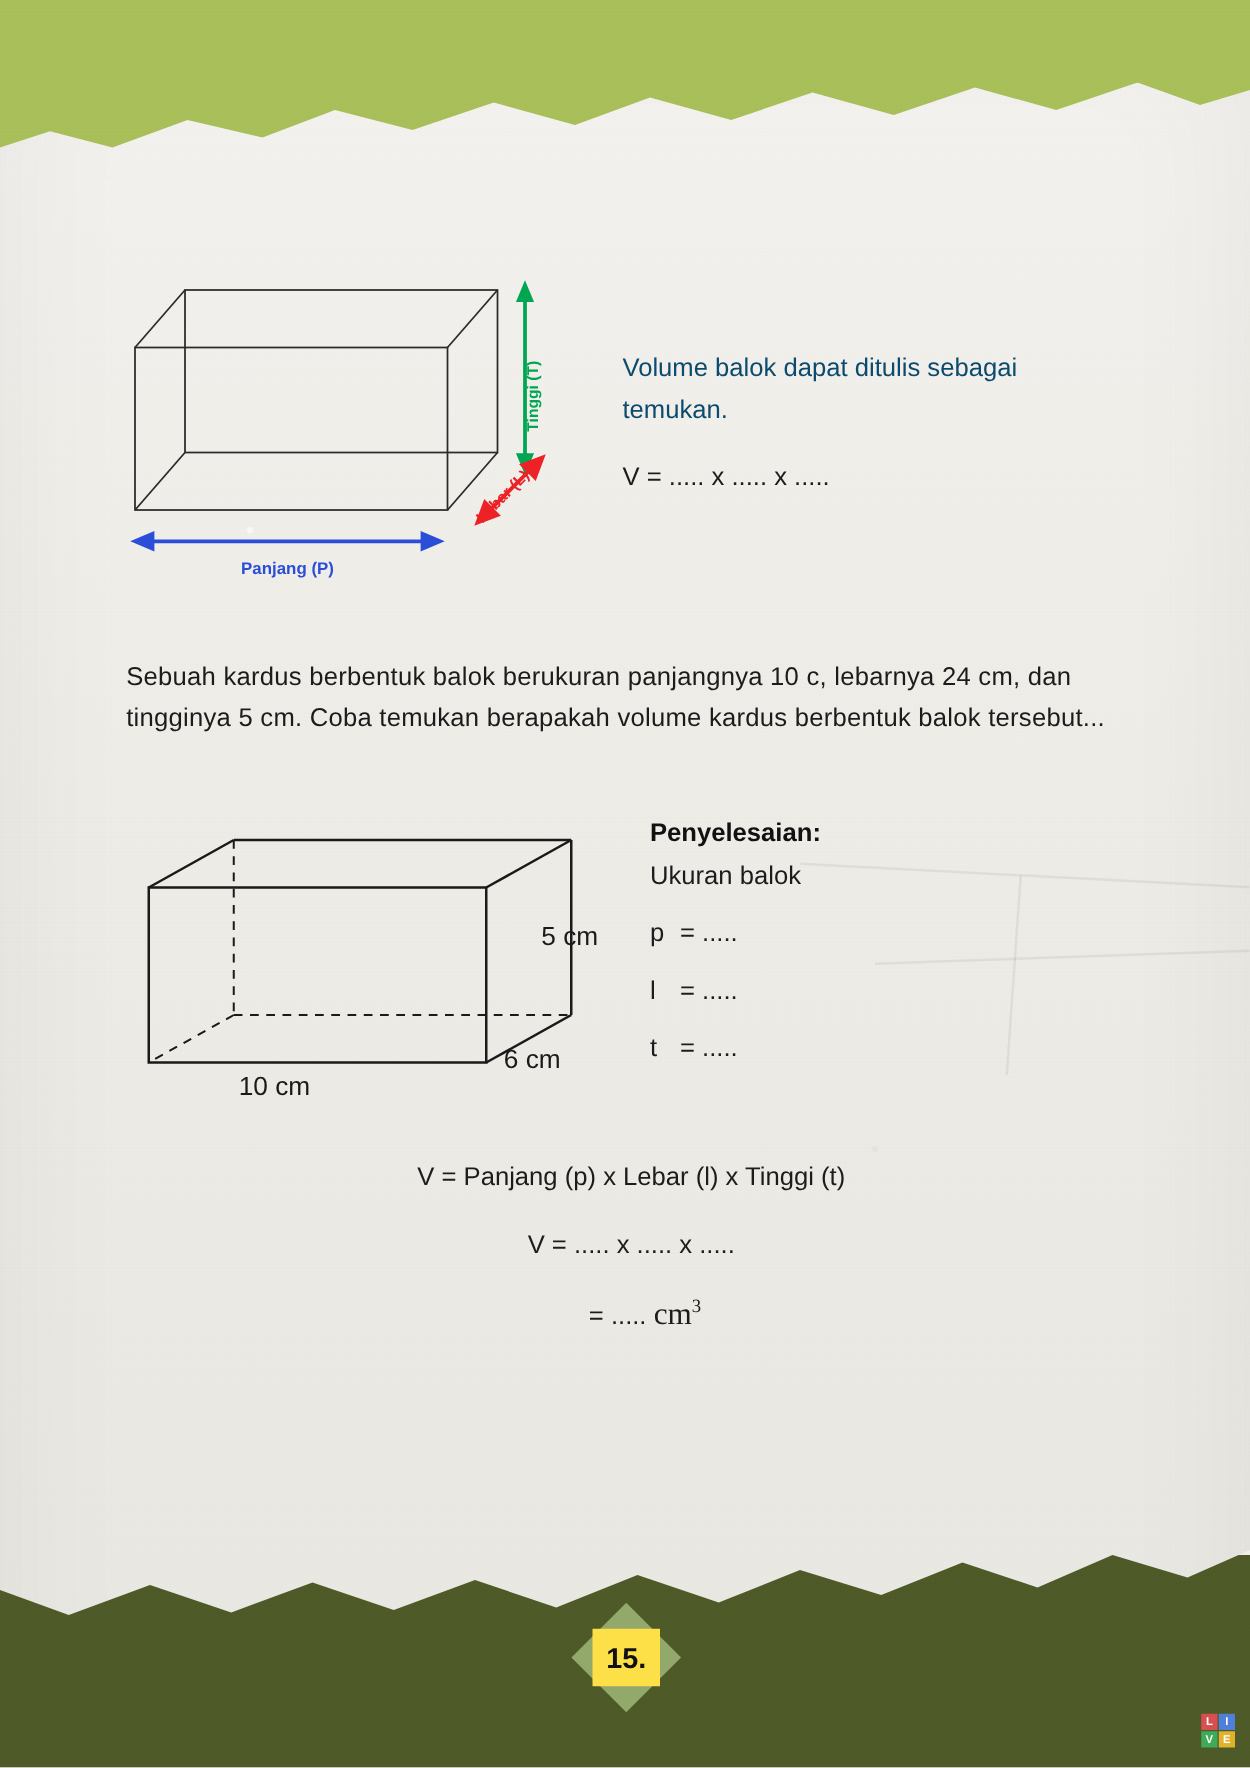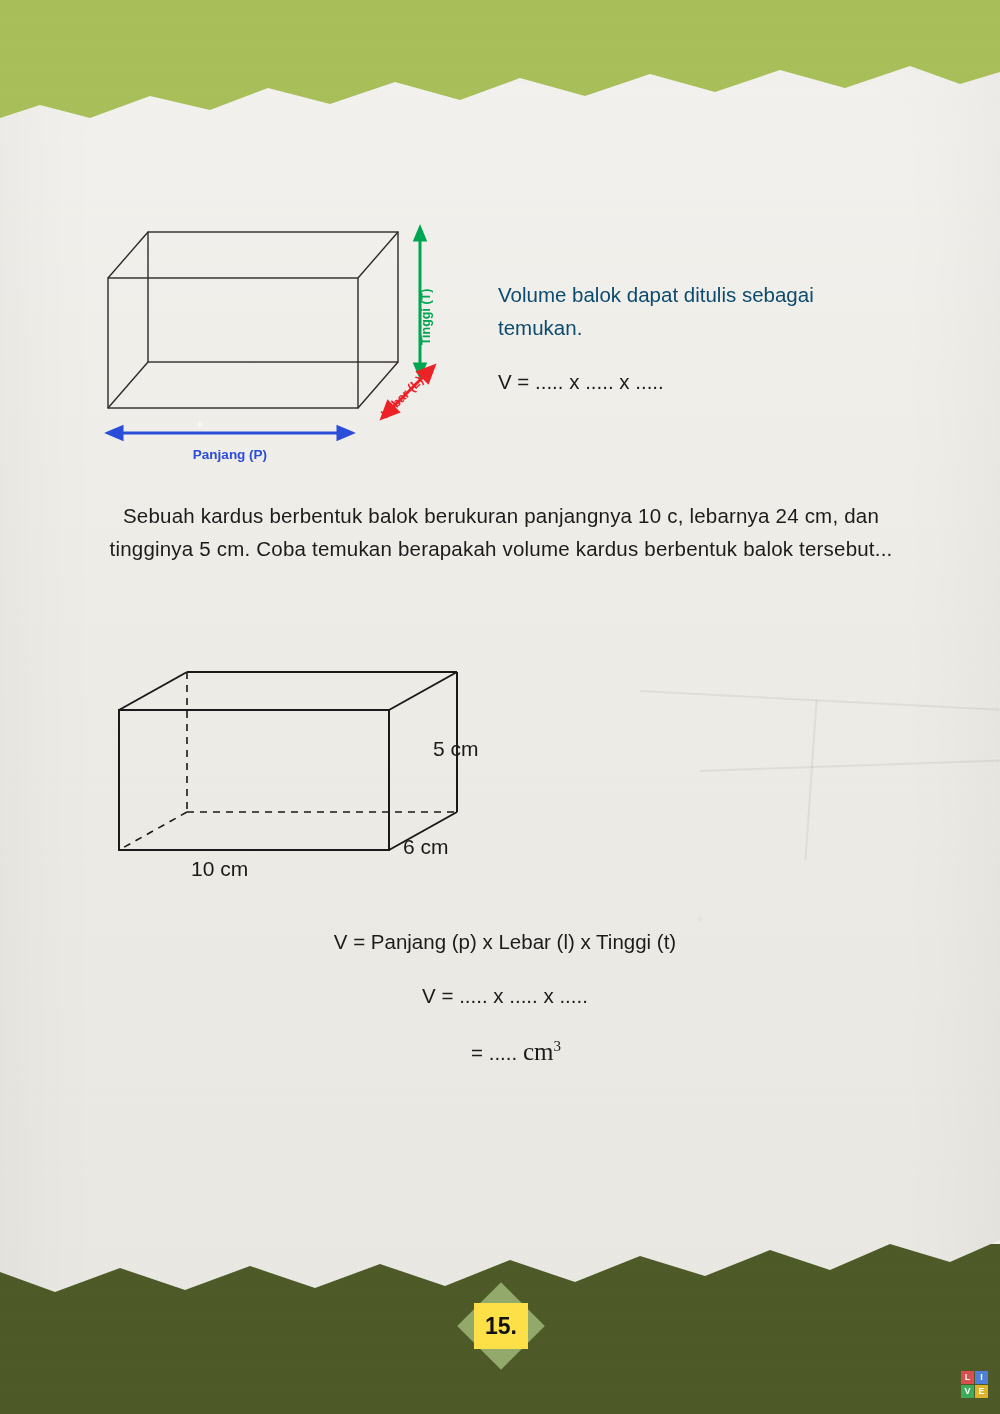--- a/index.html
+++ b/index.html
@@ -56,21 +56,21 @@
     position:absolute;
     font-size:20.5px;line-height:33px;color:#1c1c1c;
     font-family:"Liberation Sans", sans-serif;
     letter-spacing:.2px;
   }
 
   .rightblock{position:absolute;left:498px;top:278px;width:420px;}
   .rightblock .l1{font-size:20.5px;line-height:33px;color:#0c4a6e;}
   .rightblock .formula{margin-top:26px;font-size:20.5px;color:#1c1c1c;}
 
-  .question{position:absolute;left:101px;top:499px;width:800px;text-align:center;}
+  .question{position:absolute;left:101px;top:525px;width:800px;}
 
   .fig2{position:absolute;left:105px;top:664px;width:400px;height:230px;}
 
   .solution{position:absolute;left:520px;top:655px;width:380px;}
   .solution .title{font-size:20.5px;font-weight:bold;color:#111;}
   .solution .line{font-size:20.5px;color:#1c1c1c;margin-top:10px;}
   .solution .eqline{font-size:20.5px;color:#1c1c1c;margin-top:22px;}
   .solution .eqline .var{display:inline-block;width:24px;}
 
   .finalblock{position:absolute;left:155px;top:930px;width:700px;text-align:center;}
@@ -183,20 +183,34 @@
         <line x1="82" y1="148" x2="352" y2="148"></line>
         <line x1="82" y1="148" x2="14" y2="186"></line>
       </g>
 
       <text x="328" y="92" font-size="21" fill="#1a1a1a" font-family="Liberation Sans, sans-serif">5 cm</text>
       <text x="298" y="190" font-size="21" fill="#1a1a1a" font-family="Liberation Sans, sans-serif">6 cm</text>
       <text x="86" y="212" font-size="21" fill="#1a1a1a" font-family="Liberation Sans, sans-serif">10 cm</text>
     </svg>
   </div>
 
+  <div class="solution">
+    <div class="title">Penyelesaian:</div>
+    <div class="line">Ukuran balok</div>
+
+    <div class="eqline">
+      <span class="var">p</span><span>= .....</span>
+    </div>
+    <div class="eqline">
+      <span class="var">l</span><span>= .....</span>
+    </div>
+    <div class="eqline">
+      <span class="var">t</span><span>= .....</span>
+    </div>
+  </div>
 
   <div class="finalblock">
     <div class="fl">V = Panjang (p) x Lebar (l) x Tinggi (t)</div>
     <div class="fl">V = ..... x ..... x .....</div>
     <div class="fl indent">
       <span>= .....</span>
       <span class="serif"><span>cm</span><sup>3</sup></span>
     </div>
   </div>
 

